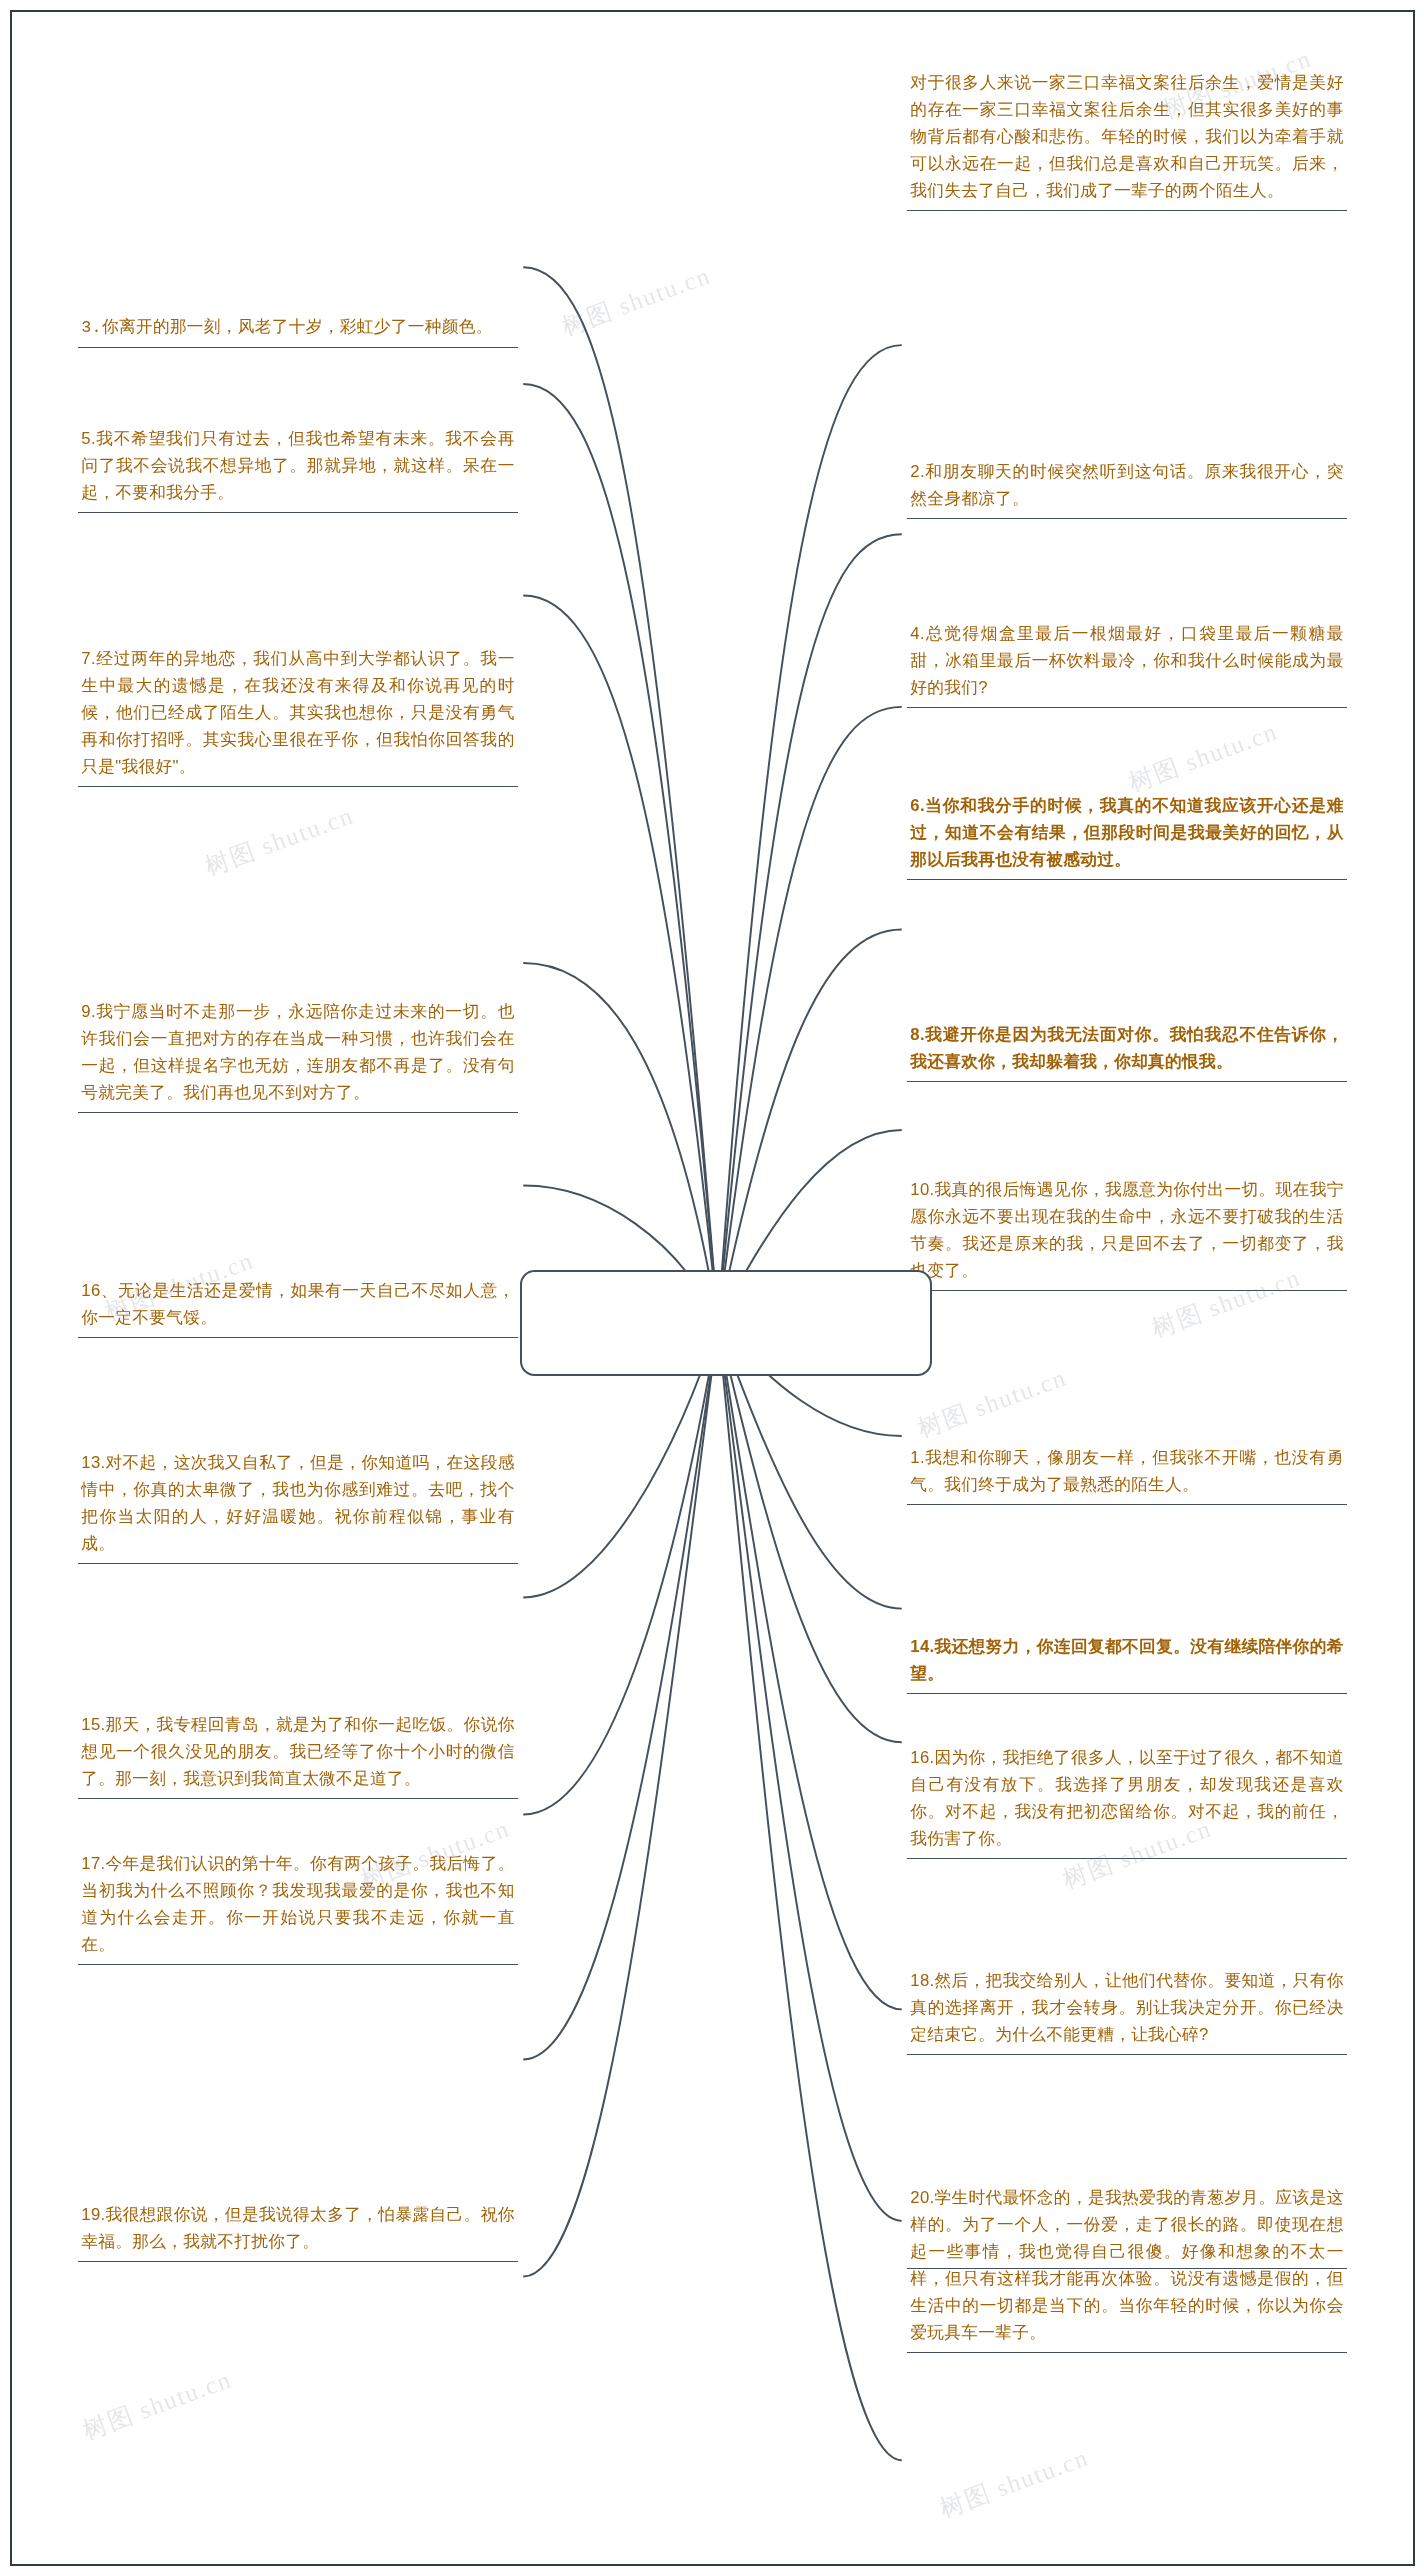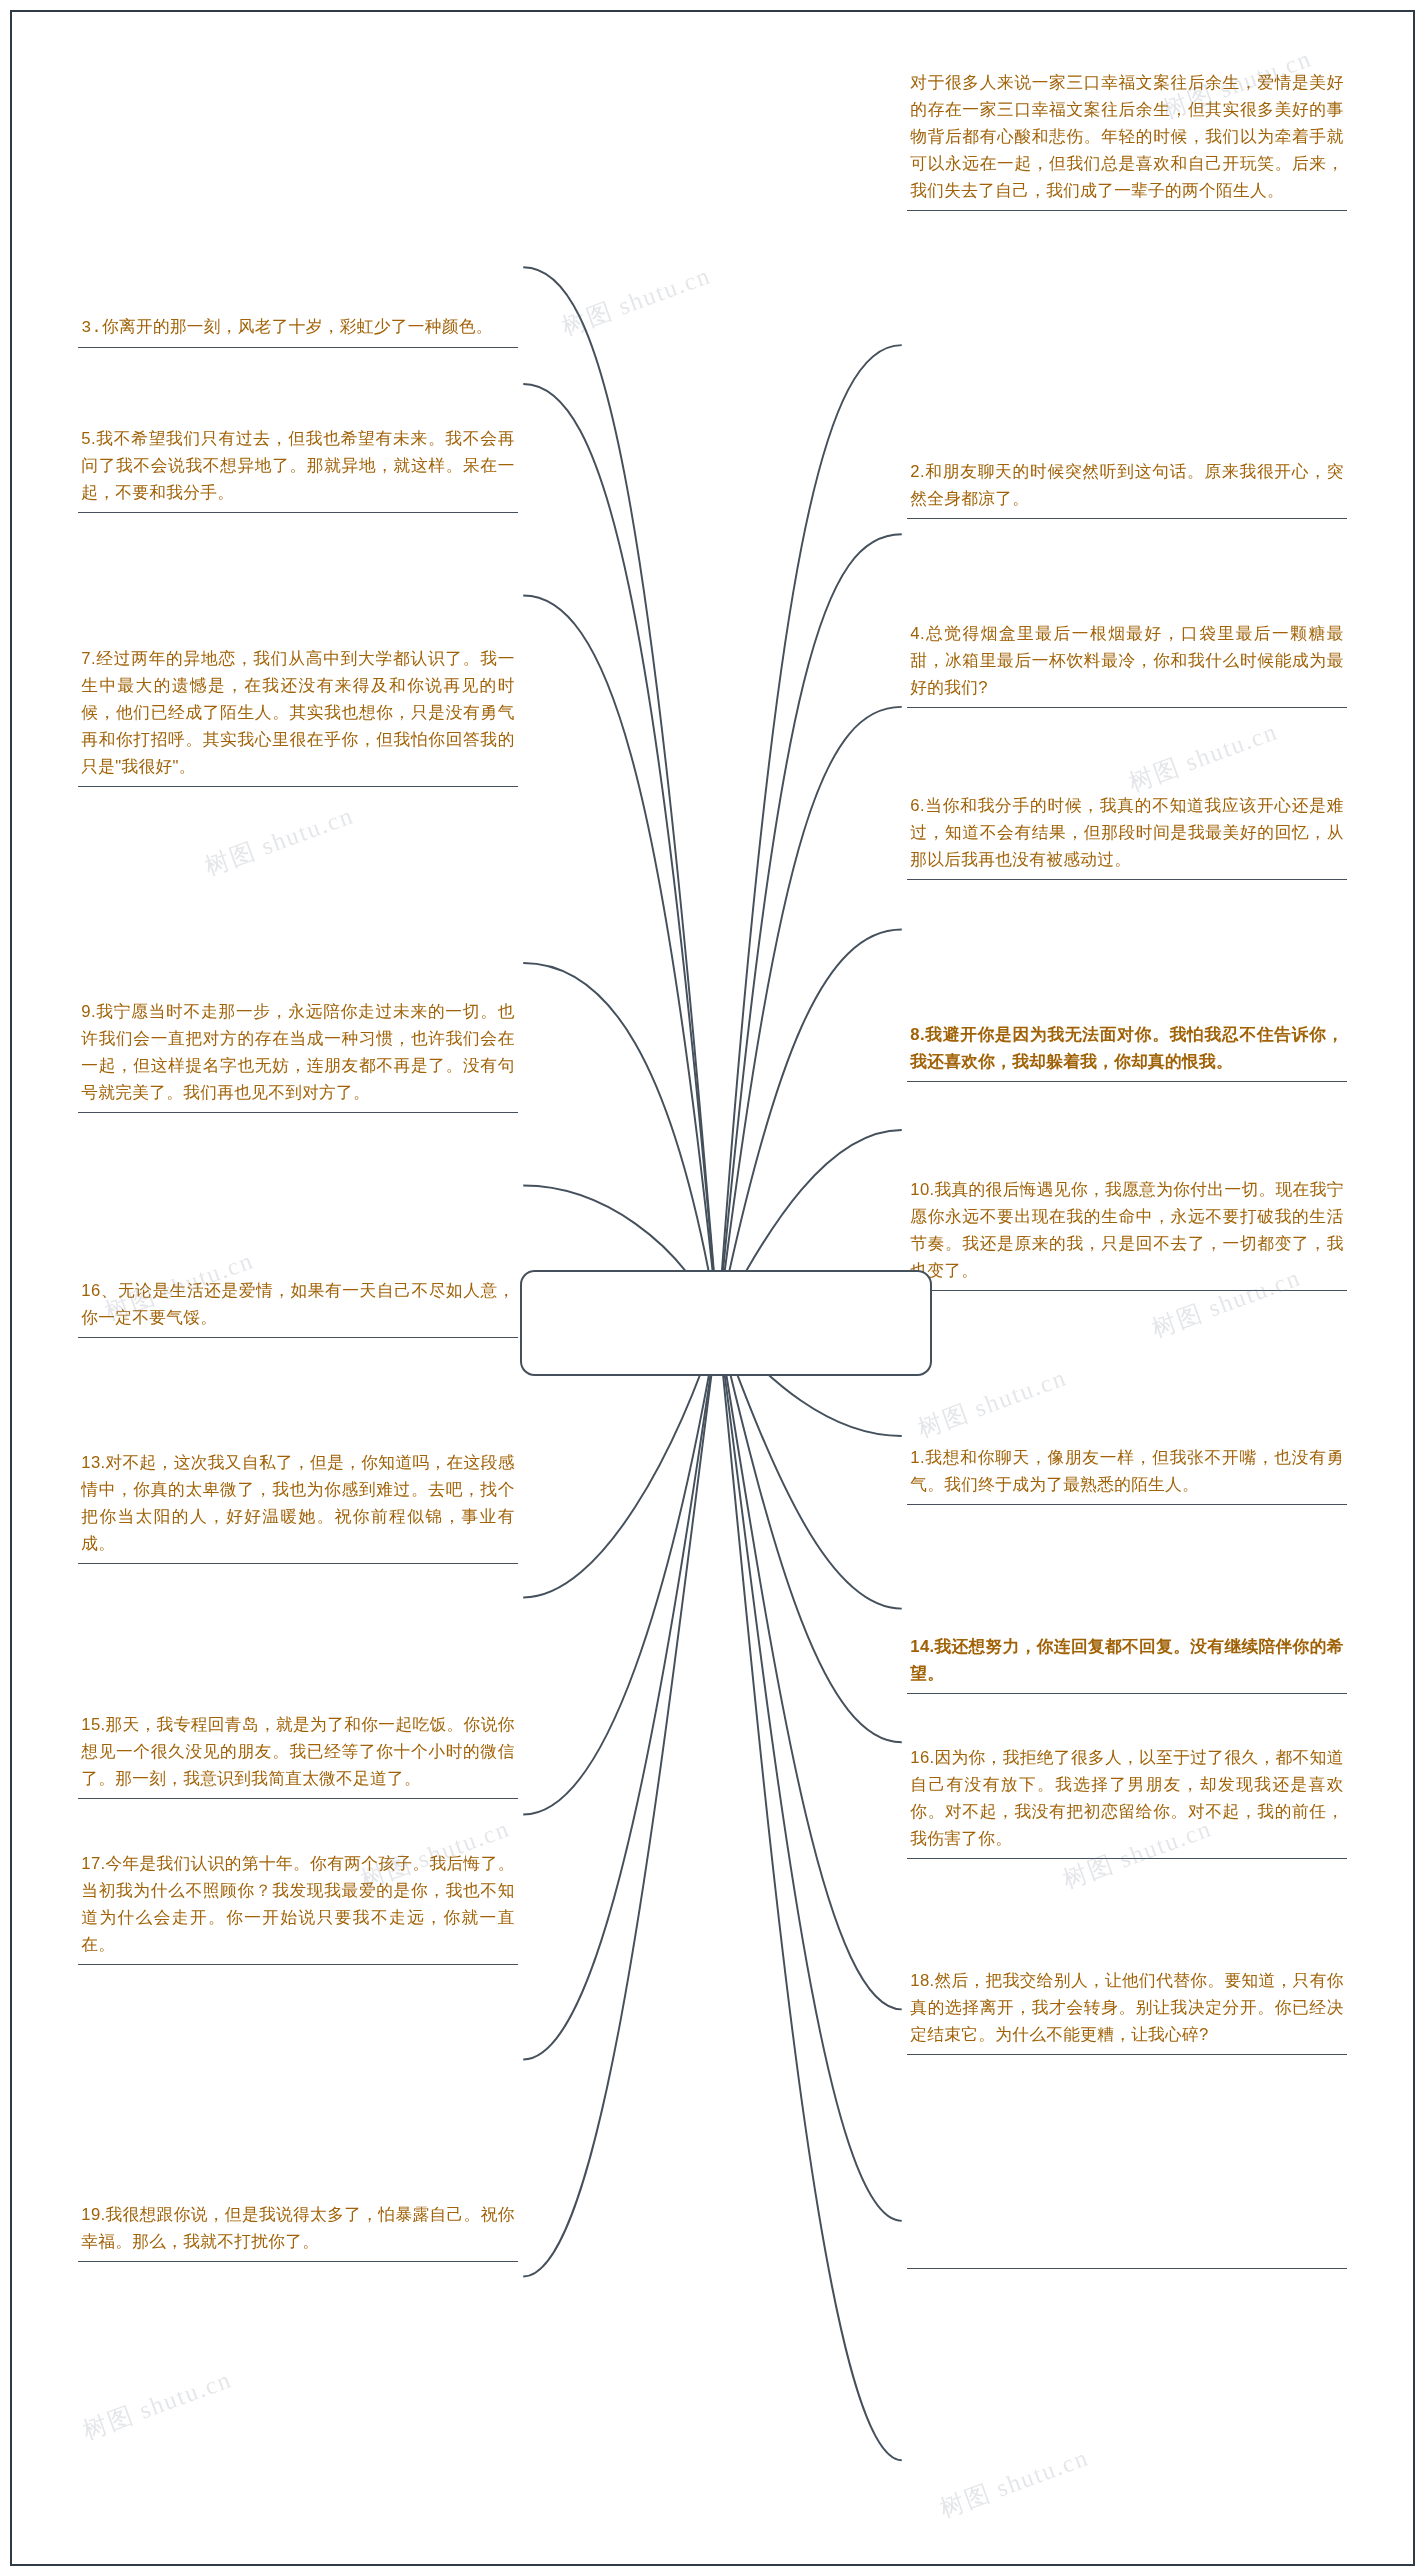--- a/index.html
+++ b/index.html
@@ -113,27 +113,28 @@
   <div class="node" style="left:78px; top:996px; width:440px;">9.我宁愿当时不走那一步，永远陪你走过未来的一切。也许我们会一直把对方的存在当成一种习惯，也许我们会在一起，但这样提名字也无妨，连朋友都不再是了。没有句号就完美了。我们再也见不到对方了。</div>
   <div class="node" style="left:78px; top:1275px; width:440px;">16、无论是生活还是爱情，如果有一天自己不尽如人意，你一定不要气馁。</div>
   <div class="node" style="left:78px; top:1447px; width:440px;">13.对不起，这次我又自私了，但是，你知道吗，在这段感情中，你真的太卑微了，我也为你感到难过。去吧，找个把你当太阳的人，好好温暖她。祝你前程似锦，事业有成。</div>
   <div class="node" style="left:78px; top:1709px; width:440px;">15.那天，我专程回青岛，就是为了和你一起吃饭。你说你想见一个很久没见的朋友。我已经等了你十个小时的微信了。那一刻，我意识到我简直太微不足道了。</div>
   <div class="node" style="left:78px; top:1848px; width:440px;">17.今年是我们认识的第十年。你有两个孩子。我后悔了。当初我为什么不照顾你？我发现我最爱的是你，我也不知道为什么会走开。你一开始说只要我不走远，你就一直在。</div>
   <div class="node" style="left:78px; top:2199px; width:440px;">19.我很想跟你说，但是我说得太多了，怕暴露自己。祝你幸福。那么，我就不打扰你了。</div>
 
   <div class="node" style="left:907px; top:67px; width:440px;">对于很多人来说一家三口幸福文案往后余生，爱情是美好的存在一家三口幸福文案往后余生，但其实很多美好的事物背后都有心酸和悲伤。年轻的时候，我们以为牵着手就可以永远在一起，但我们总是喜欢和自己开玩笑。后来，我们失去了自己，我们成了一辈子的两个陌生人。</div>
   <div class="node" style="left:907px; top:456px; width:440px;">2.和朋友聊天的时候突然听到这句话。原来我很开心，突然全身都凉了。</div>
   <div class="node" style="left:907px; top:618px; width:440px;">4.总觉得烟盒里最后一根烟最好，口袋里最后一颗糖最甜，冰箱里最后一杯饮料最冷，你和我什么时候能成为最好的我们?</div>
-  <div class="node" style="left:907px; top:790px; width:440px;">6.当你和我分手的时候，我真的不知道我应该开心还是难过，知道不会有结果，但那段时间是我最美好的回忆，从那以后我再也没有被感动过。</div>
+  <div class="node" style="left:907px; top:790px; width:440px;font-weight:bold;">6.当你和我分手的时候，我真的不知道我应该开心还是难过，知道不会有结果，但那段时间是我最美好的回忆，从那以后我再也没有被感动过。</div>
   <div class="node" style="left:907px; top:1019px; width:440px;font-weight:bold;">8.我避开你是因为我无法面对你。我怕我忍不住告诉你，我还喜欢你，我却躲着我，你却真的恨我。</div>
   <div class="node" style="left:907px; top:1174px; width:440px;">10.我真的很后悔遇见你，我愿意为你付出一切。现在我宁愿你永远不要出现在我的生命中，永远不要打破我的生活节奏。我还是原来的我，只是回不去了，一切都变了，我也变了。</div>
   <div class="node" style="left:907px; top:1442px; width:440px;">1.我想和你聊天，像朋友一样，但我张不开嘴，也没有勇气。我们终于成为了最熟悉的陌生人。</div>
   <div class="node" style="left:907px; top:1631px; width:440px;font-weight:bold;">14.我还想努力，你连回复都不回复。没有继续陪伴你的希望。</div>
   <div class="node" style="left:907px; top:1742px; width:440px;">16.因为你，我拒绝了很多人，以至于过了很久，都不知道自己有没有放下。我选择了男朋友，却发现我还是喜欢你。对不起，我没有把初恋留给你。对不起，我的前任，我伤害了你。</div>
   <div class="node" style="left:907px; top:1965px; width:440px;">18.然后，把我交给别人，让他们代替你。要知道，只有你真的选择离开，我才会转身。别让我决定分开。你已经决定结束它。为什么不能更糟，让我心碎?</div>
+  <div class="node" style="left:907px; top:2182px; width:440px;">20.学生时代最怀念的，是我热爱我的青葱岁月。应该是这样的。为了一个人，一份爱，走了很长的路。即使现在想起一些事情，我也觉得自己很傻。好像和想象的不太一样，但只有这样我才能再次体验。说没有遗憾是假的，但生活中的一切都是当下的。当你年轻的时候，你以为你会爱玩具车一辈子。</div>
   <div class="node" style="left:907px; top:2260px; width:440px;"></div>
 
   <div class="center-box">
     <span></span>
   </div>
 
   <div class="wm" style="left:1158px; top:95px;">树图 shutu.cn</div>
   <div class="wm" style="left:557px; top:312px;">树图 shutu.cn</div>
   <div class="wm" style="left:1124px; top:768px;">树图 shutu.cn</div>
   <div class="wm" style="left:200px; top:852px;">树图 shutu.cn</div>

